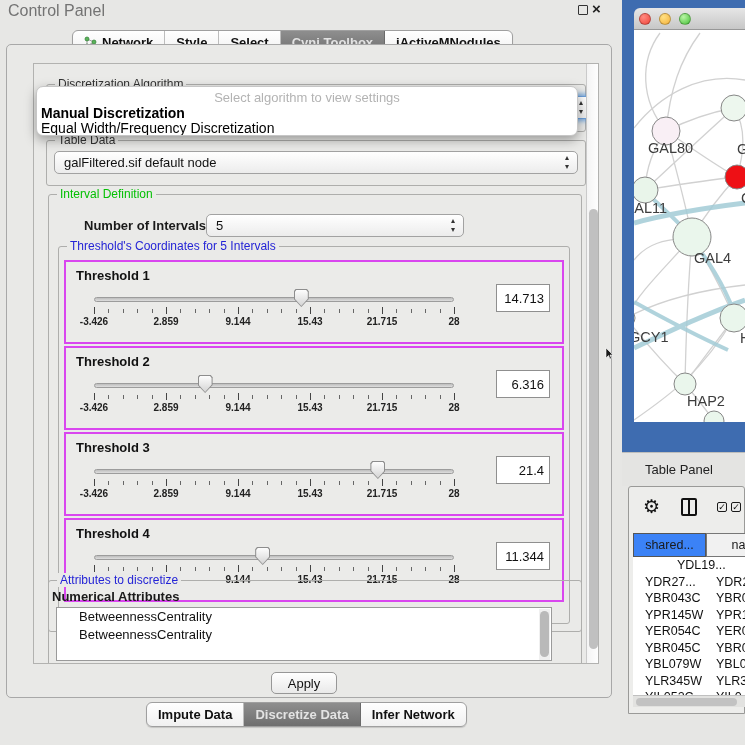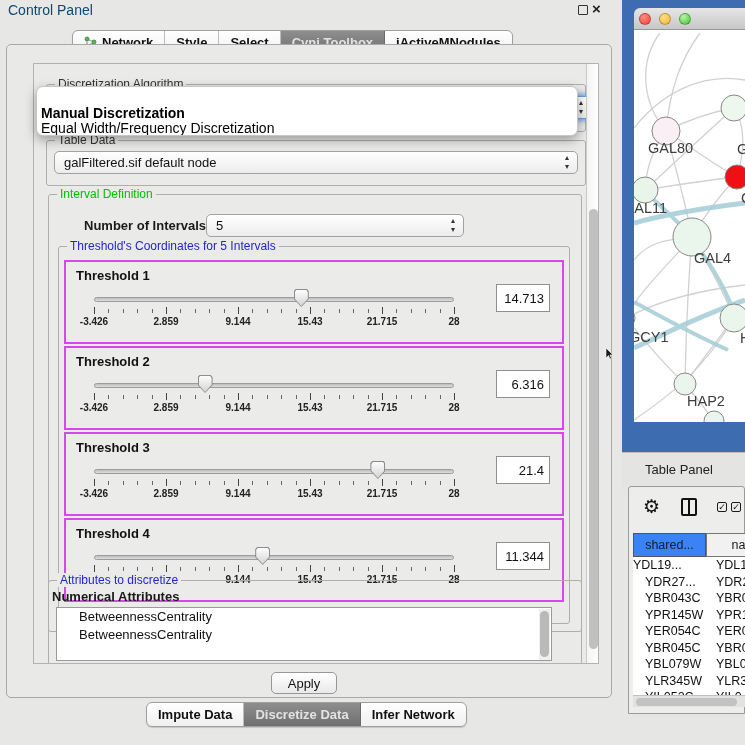--- a/index.html
+++ b/index.html
@@ -3,21 +3,21 @@
 <meta charset="utf-8">
 <style>
   html,body{margin:0;padding:0;background:#e5e5e3;}
   *{box-sizing:border-box;}
   .stage{position:relative;width:745px;height:745px;overflow:hidden;
          font-family:"Liberation Sans","DejaVu Sans",sans-serif;color:#1a1a1a;background:#e6e6e4;}
 
   
   .cp{position:absolute;left:0;top:0;width:620px;height:745px;background:#e7e7e5;}
   .cp-titlebar{position:absolute;left:0;top:0;width:620px;height:19px;}
-  .cp-title{position:absolute;left:8px;top:2px;font-size:14px;color:#0c4a6e;}
+  .cp-title{position:absolute;left:8px;top:2px;font-size:16px;color:#737373;}
   .float-ic{position:absolute;left:578px;top:5px;width:10px;height:10px;border:1.5px solid #333;border-radius:1px;}
   .close-ic{position:absolute;left:592px;top:-1px;font-size:15px;font-weight:900;color:#222;line-height:19px;}
 
   .tabbar{position:absolute;display:inline-flex;border:1px solid #9f9f9f;border-radius:6px;overflow:hidden;
           background:linear-gradient(#ffffff,#f0f0f0);box-shadow:0 1px 1px rgba(0,0,0,.15);}
   .tabbar .tab{display:flex;align-items:center;gap:5px;padding:0 11px;height:23px;font-size:13px;font-weight:bold;
                color:#111;border-right:1px solid #bdbdbd;cursor:default;white-space:nowrap;}
   .tabbar .tab:last-child{border-right:none;}
   .tabbar .tab.sel{background:linear-gradient(#8e8e8e,#6f6f6f);color:#e3e3e3;border-right-color:#6a6a6a;}
   .top-tabs{left:72px;top:30px;}
@@ -389,20 +389,21 @@
 
         <div class="v-sb">
             <div class="thumb"></div>
           </div>
       </div>
 
       <button class="apply-btn">Apply</button>
     </div>
 
     <div class="popup">
+      <div class="ph">Select algorithm to view settings</div>
       <div class="opt1">Manual Discretization</div>
       <div class="opt2">Equal Width/Frequency Discretization</div>
     </div>
 
     <div class="tabbar bottom-tabs" id="bottomTabs">
         <div class="tab">
           <span>Impute Data</span>
         </div>
         <div class="tab sel">
           <span>Discretize Data</span>
@@ -482,21 +483,21 @@
       <span class="cb" style="left:88px;">✓</span>
       <span class="cb" style="left:102px;">✓</span>
     </div>
     <div class="table-area">
       <div class="t-head">
         <div class="t-hc sel" style="width:73px;">shared...</div>
         <div class="t-hc" style="width:65px;">na</div>
       </div>
       <div id="tableRows">
           <div class="t-row">
-            <div class="t-c" style="width: 73px; padding-left: 0;">YDL19...</div>
+            <div class="t-c" style="width: 73px; padding-left: 12px; margin-left: 32px;">YDL19...</div>
             <div class="t-c" style="width: 65px; padding-left: 10px;">YDL1</div>
           </div>
           <div class="t-row">
             <div class="t-c" style="width: 73px; padding-left: 12px;">YDR27...</div>
             <div class="t-c" style="width: 65px; padding-left: 10px;">YDR2</div>
           </div>
           <div class="t-row">
             <div class="t-c" style="width: 73px; padding-left: 12px;">YBR043C</div>
             <div class="t-c" style="width: 65px; padding-left: 10px;">YBR0</div>
           </div>

